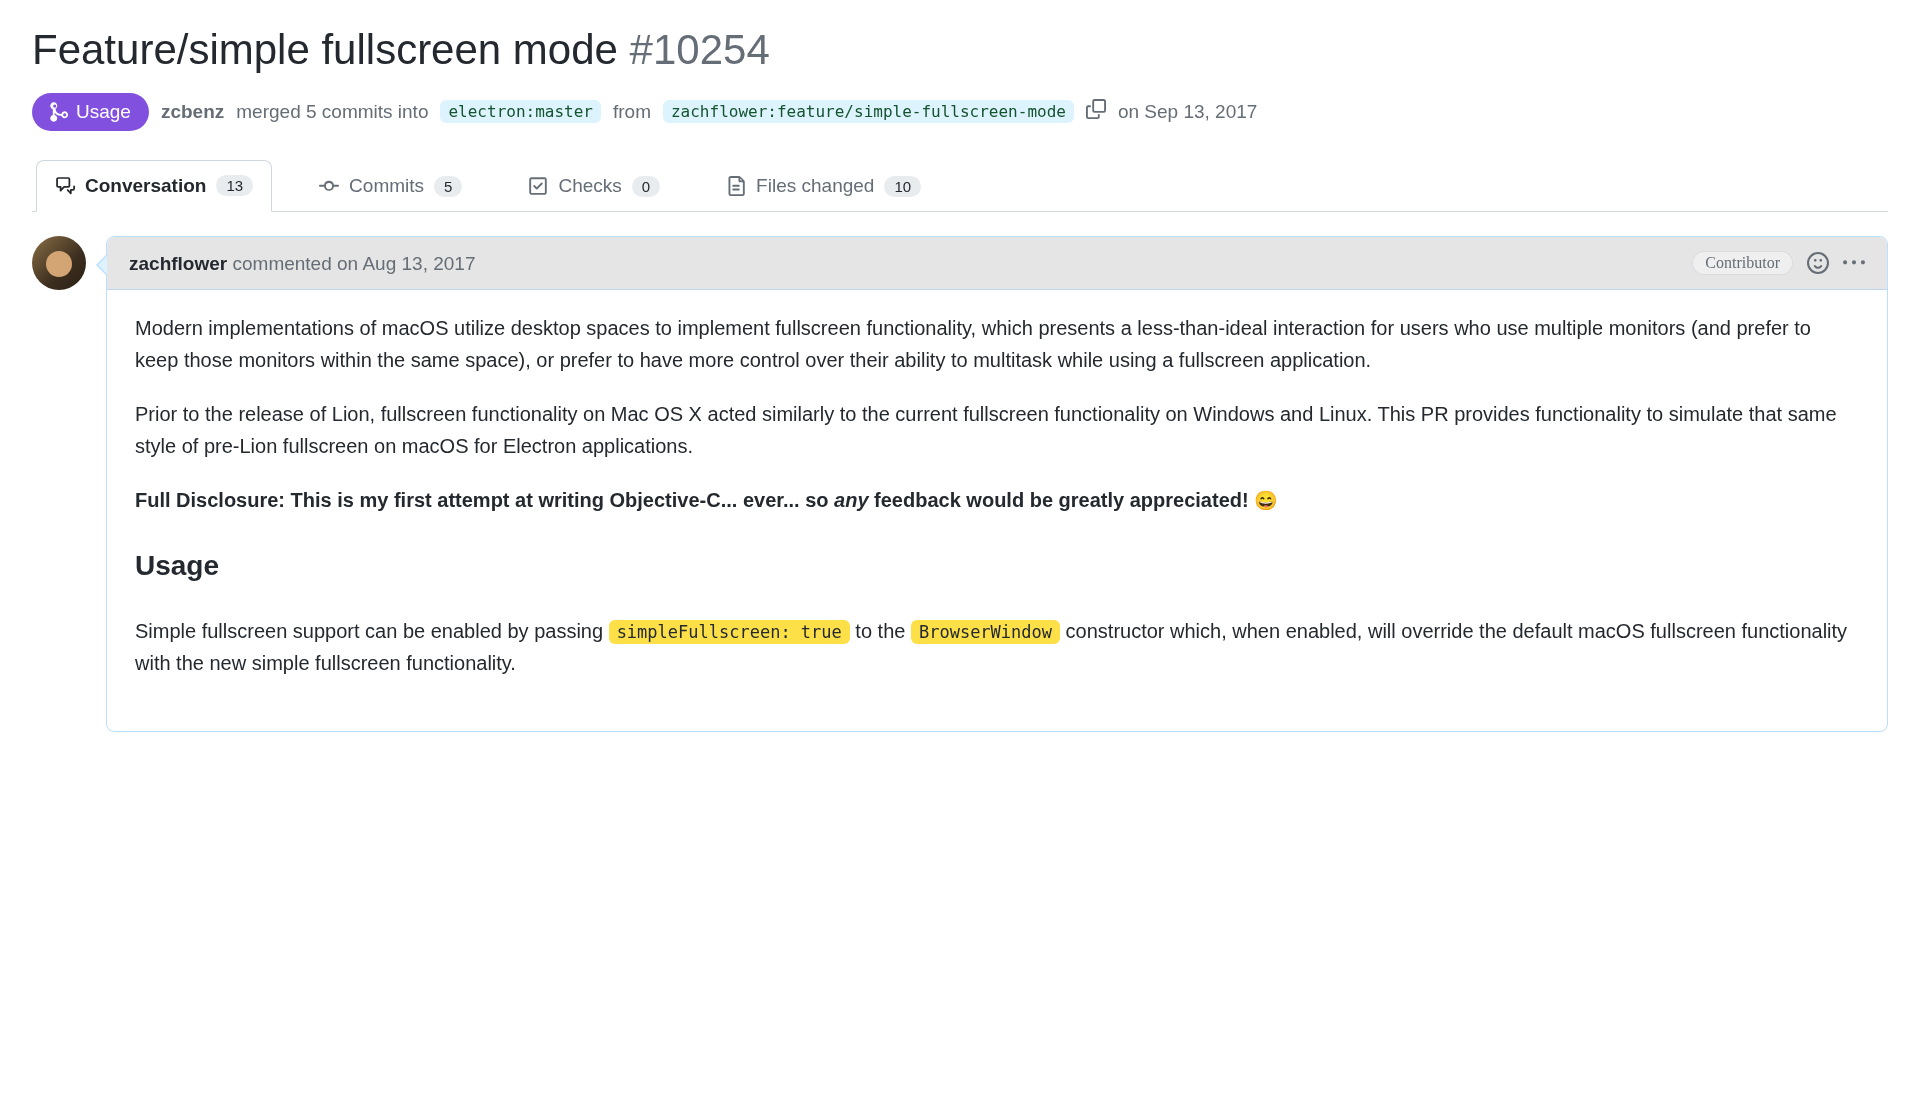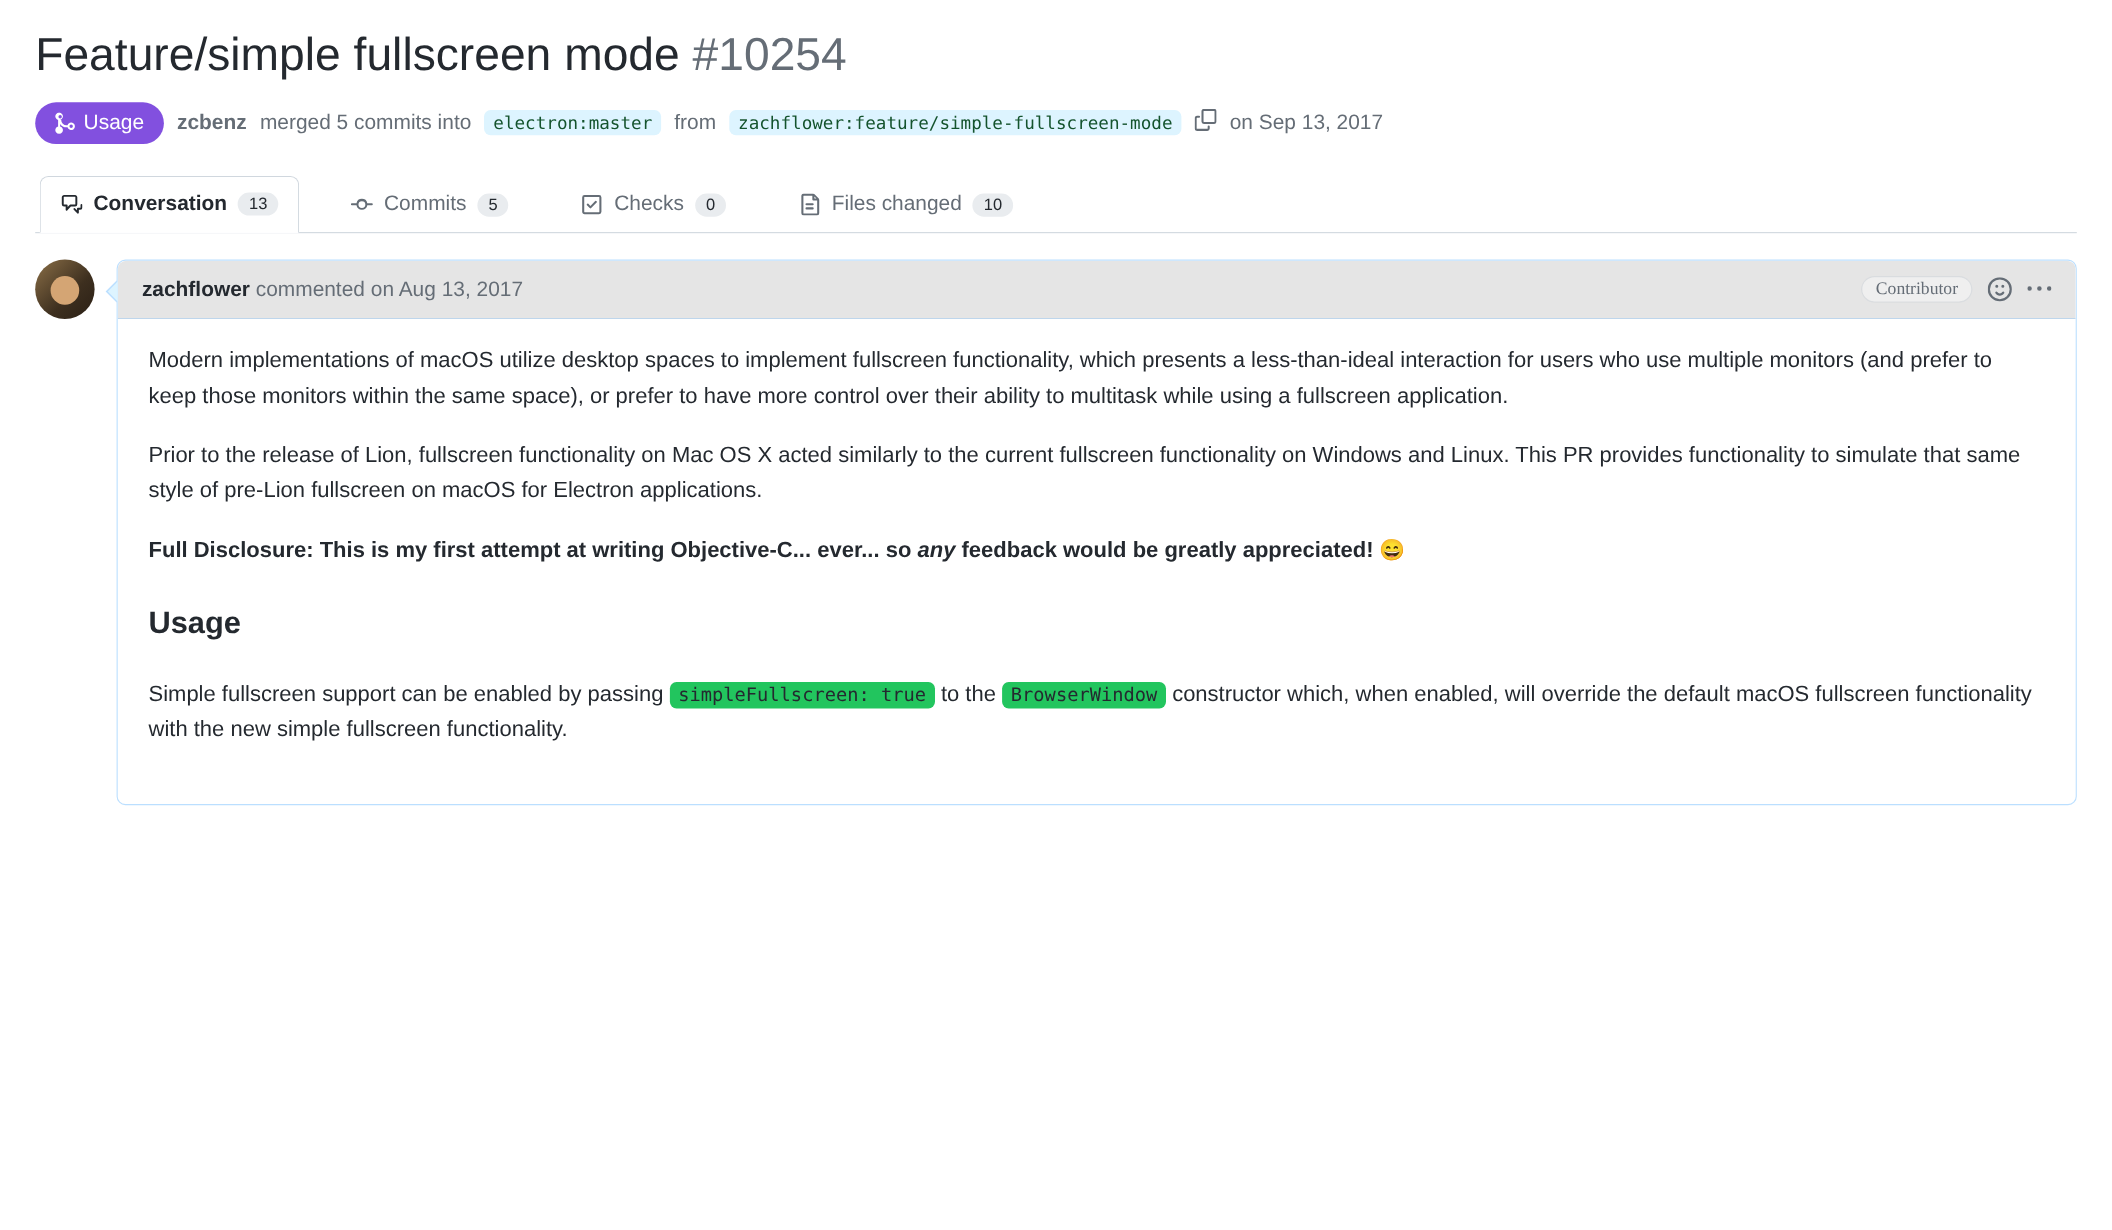--- a/index.html
+++ b/index.html
@@ -166,21 +166,21 @@
     font-size: 20px;
     line-height: 1.6;
     color: #24292f;
   }
   .comment-body p { margin-bottom: 22px; }
   .comment-body h2 { font-size: 28px; font-weight:600; margin: 28px 0 18px 0; padding-bottom:8px;}
   .comment-body strong { font-weight:600; }
   .comment-body em { font-style: italic; }
   .code-inline {
     font-family: ui-monospace, SFMono-Regular, Menlo, monospace;
-    background: #22c55e;
+    background: #fde047;
     padding: 2px 8px;
     border-radius: 6px;
     font-size: 17px;
   }
   .emoji { font-size: 19px; }
 </style>
 </head>
 <body>
 
 <h1 class="pr-title">

